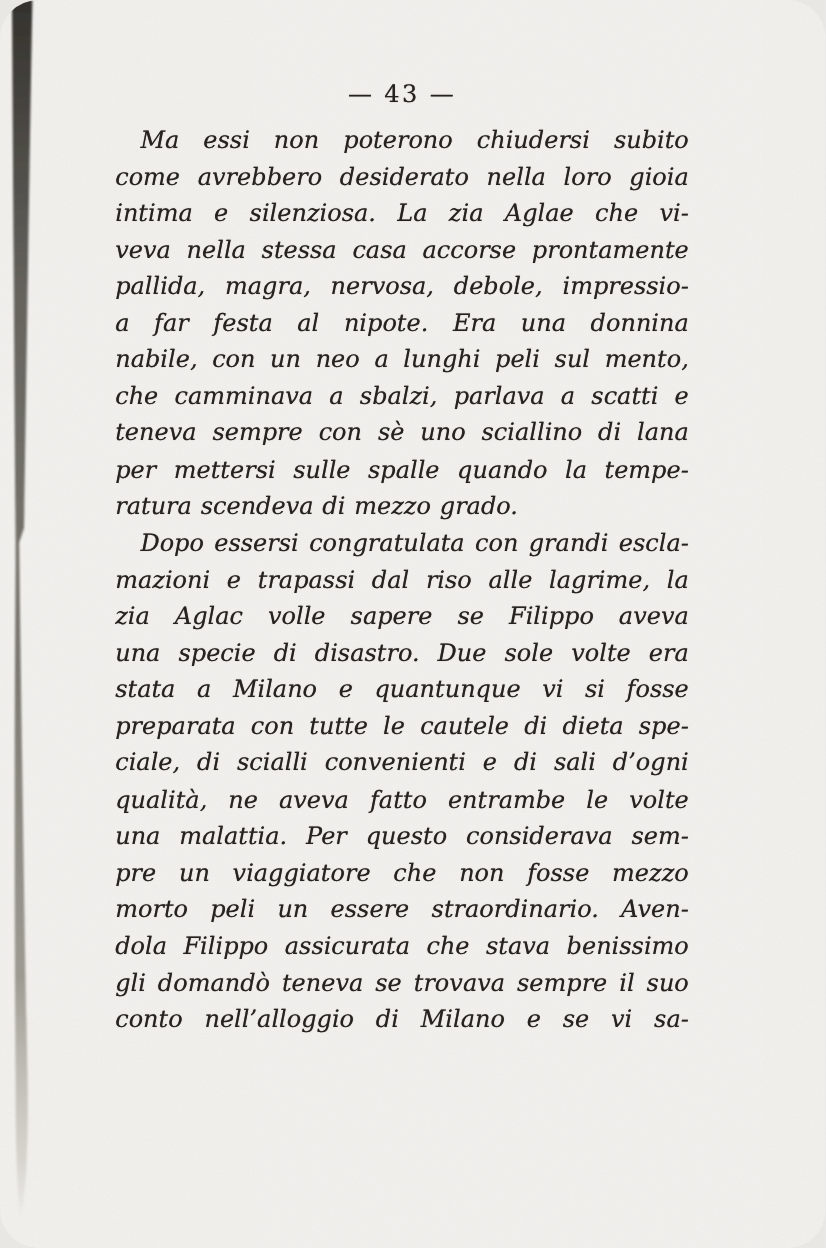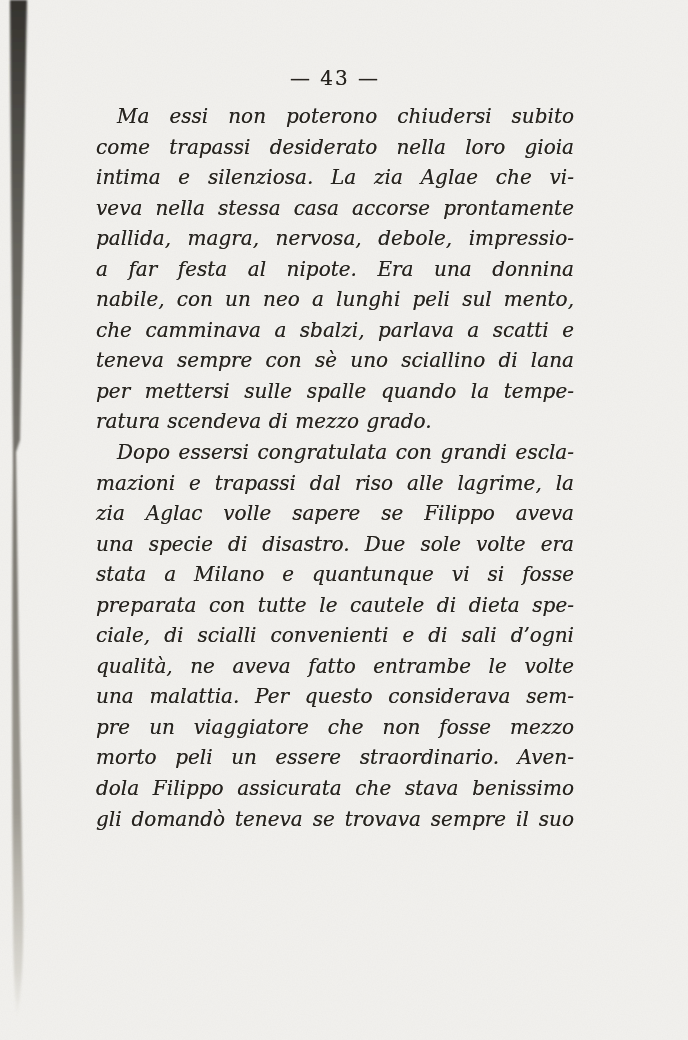--- a/index.html
+++ b/index.html
@@ -9,20 +9,21 @@
   * { margin: 0; padding: 0; box-sizing: border-box; }
   html, body { background: #e8e7e4; }
   .page {
     position: relative;
     width: 688px;
     height: 1040px;
     background: var(--paper);
     overflow: hidden;
     font-family: "DejaVu Serif", "Liberation Serif", serif;
     color: var(--ink);
+    border-radius: 32px;
   }
   .noise-overlay {
     position: absolute;
     top: 0; left: 0;
     width: 688px; height: 1040px;
     pointer-events: none;
     opacity: 0.55;
   }
   .binding-shadow {
     position: absolute;
@@ -94,21 +95,21 @@
     <path filter="url(#soften)" fill="url(#bandGrad)" d="M10,0 L27,0 C24,160 22,320 20,440 L16,452
          C18,620 21,800 23,900 C24,960 21,1000 17,1018
          C14,990 13,950 13,900 C12,780 12,600 13,470
          L13,452 C12,330 11,160 10,0 Z"></path>
   </svg>
 
   <div class="page-header">— 43 —</div>
 
   <div class="text-block">
       <div class="text-line indent">Ma essi non poterono chiudersi subito</div>
-      <div class="text-line">come trapassi desiderato nella loro gioia</div>
+      <div class="text-line">come avrebbero desiderato nella loro gioia</div>
       <div class="text-line">intima e silenziosa. La zia Aglae che vi-</div>
       <div class="text-line">veva nella stessa casa accorse prontamente</div>
       <div class="text-line">pallida, magra, nervosa, debole, impressio-</div>
       <div class="text-line">a far festa al nipote. Era una donnina</div>
       <div class="text-line">nabile, con un neo a lunghi peli sul mento,</div>
       <div class="text-line">che camminava a sbalzi, parlava a scatti e</div>
       <div class="text-line">teneva sempre con sè uno sciallino di lana</div>
       <div class="text-line">per mettersi sulle spalle quando la tempe-</div>
       <div class="text-line no-just">ratura scendeva di mezzo grado.</div>
       <div class="text-line indent">Dopo essersi congratulata con grandi escla-</div>
@@ -117,15 +118,16 @@
       <div class="text-line">una specie di disastro. Due sole volte era</div>
       <div class="text-line">stata a Milano e quantunque vi si fosse</div>
       <div class="text-line">preparata con tutte le cautele di dieta spe-</div>
       <div class="text-line">ciale, di scialli convenienti e di sali d’ogni</div>
       <div class="text-line">qualità, ne aveva fatto entrambe le volte</div>
       <div class="text-line">una malattia. Per questo considerava sem-</div>
       <div class="text-line">pre un viaggiatore che non fosse mezzo</div>
       <div class="text-line">morto peli un essere straordinario. Aven-</div>
       <div class="text-line">dola Filippo assicurata che stava benissimo</div>
       <div class="text-line">gli domandò teneva se trovava sempre il suo</div>
+      <div class="text-line">conto nell’alloggio di Milano e se vi sa-</div>
     </div>
 
 </div>
 
 </body></html>

